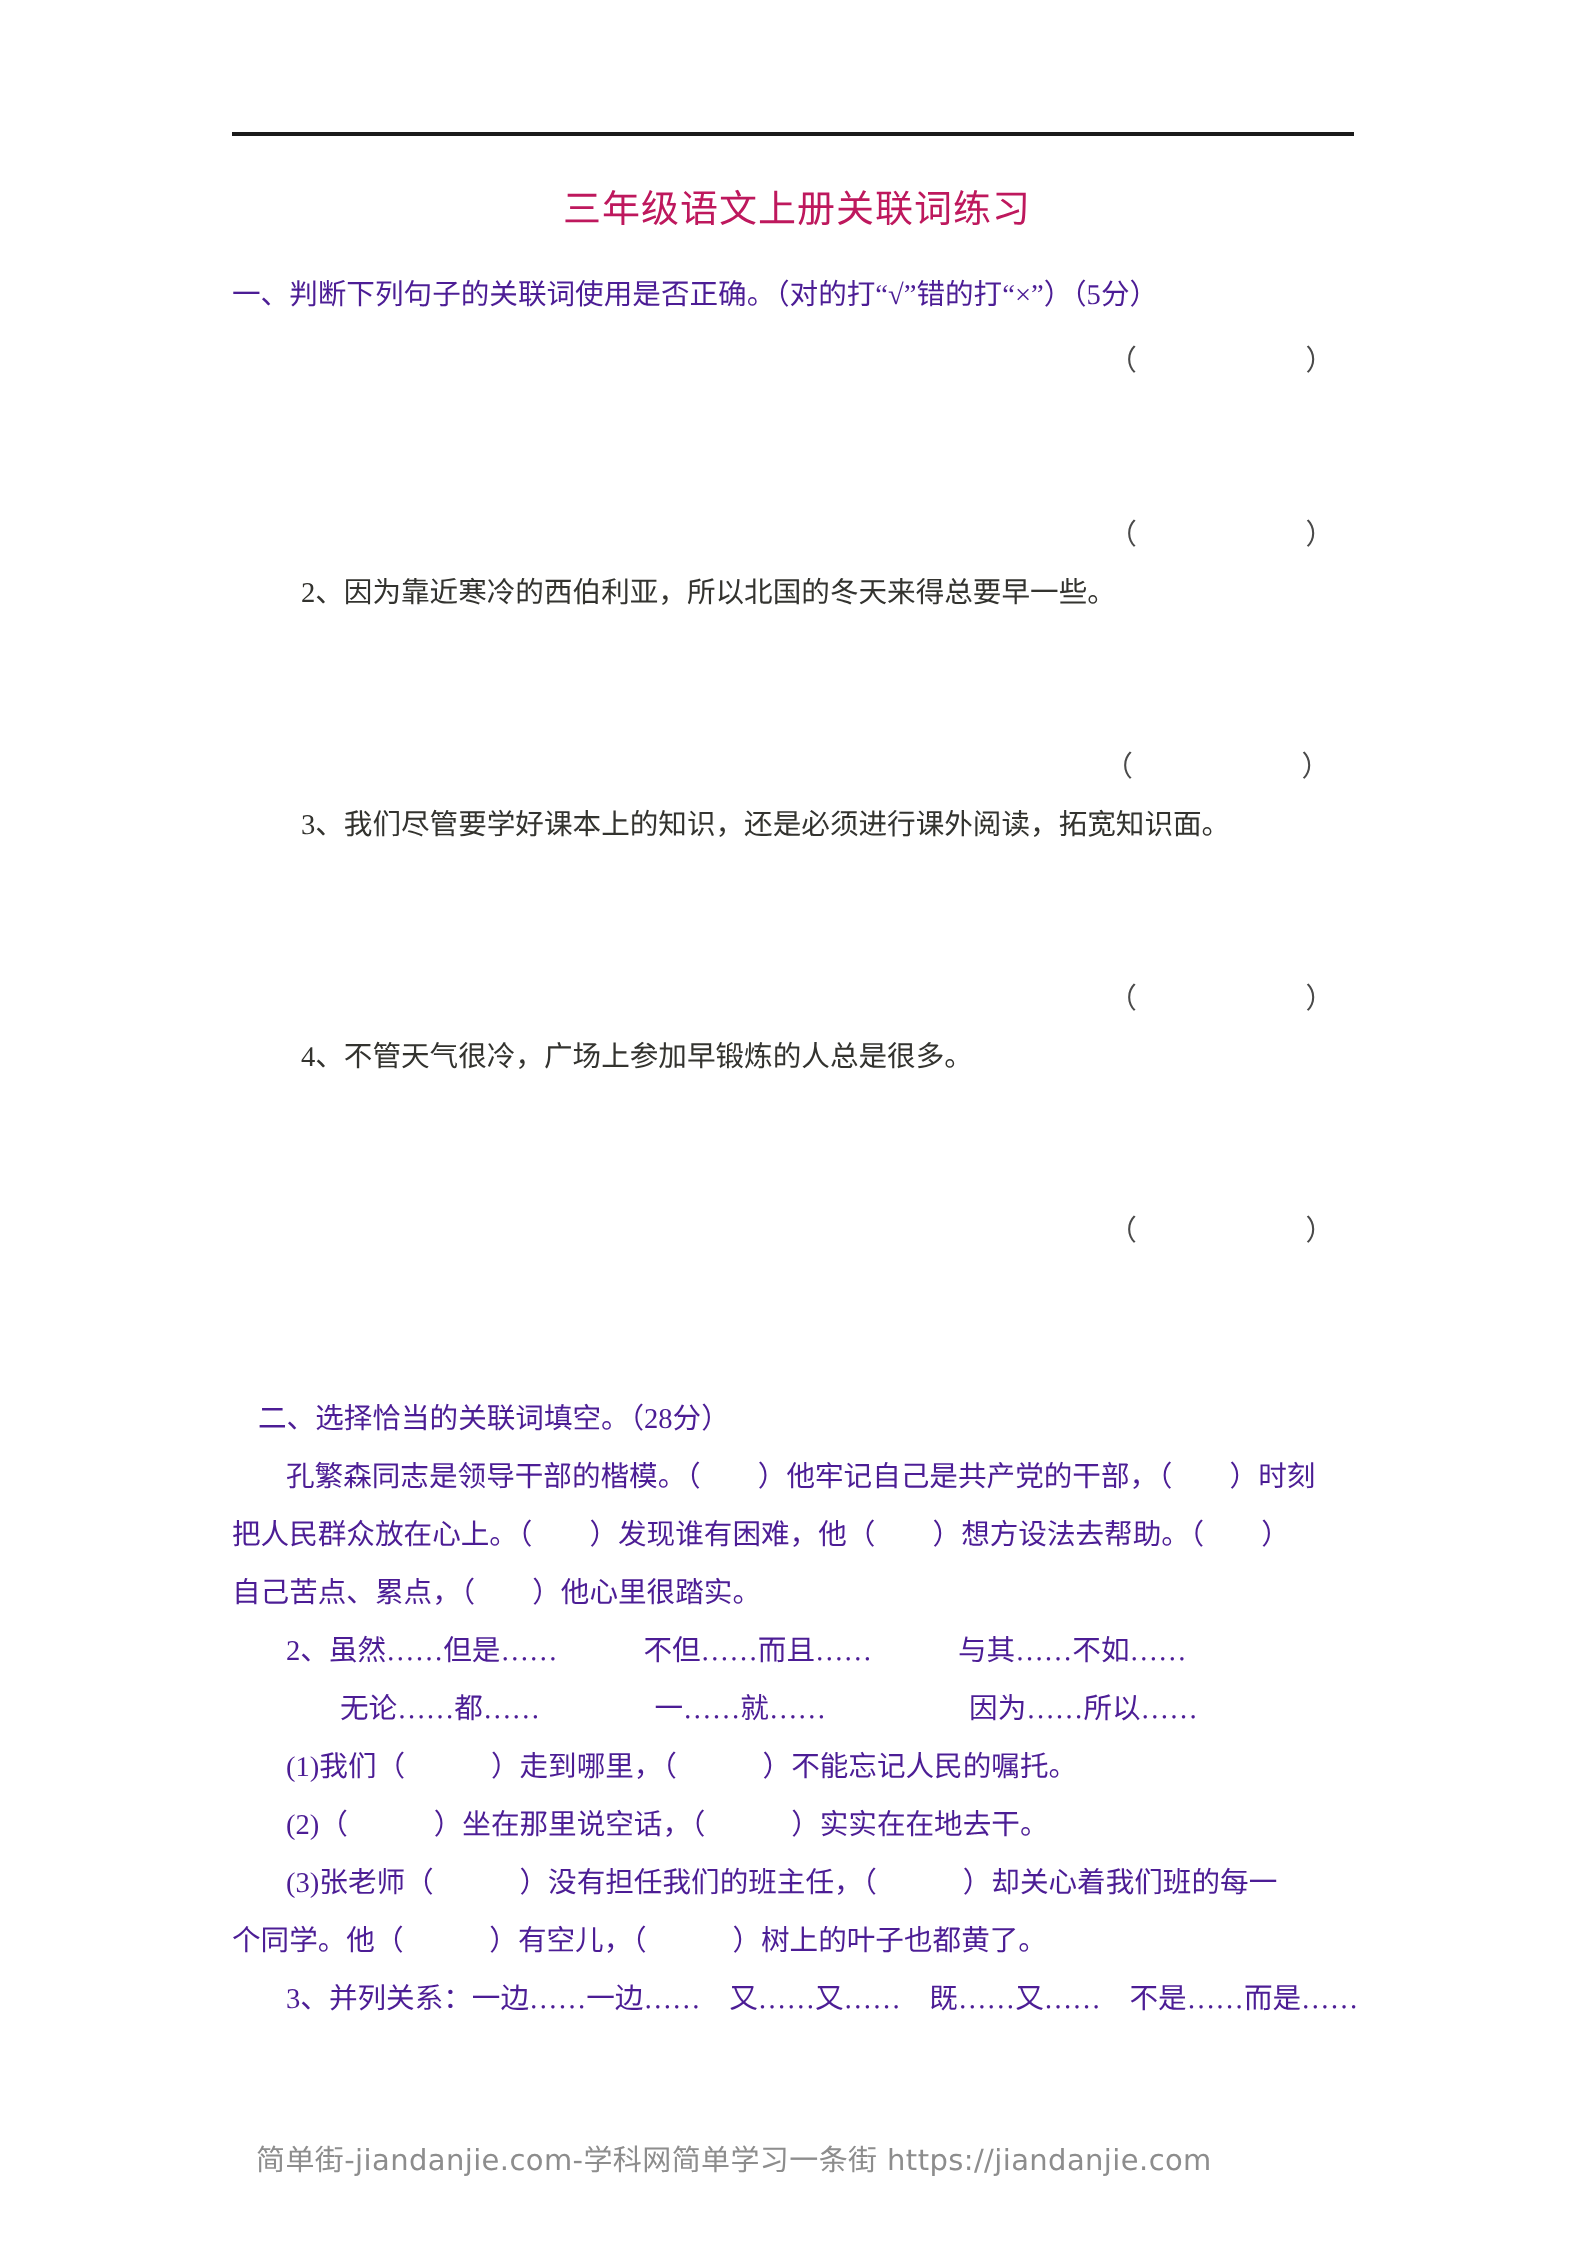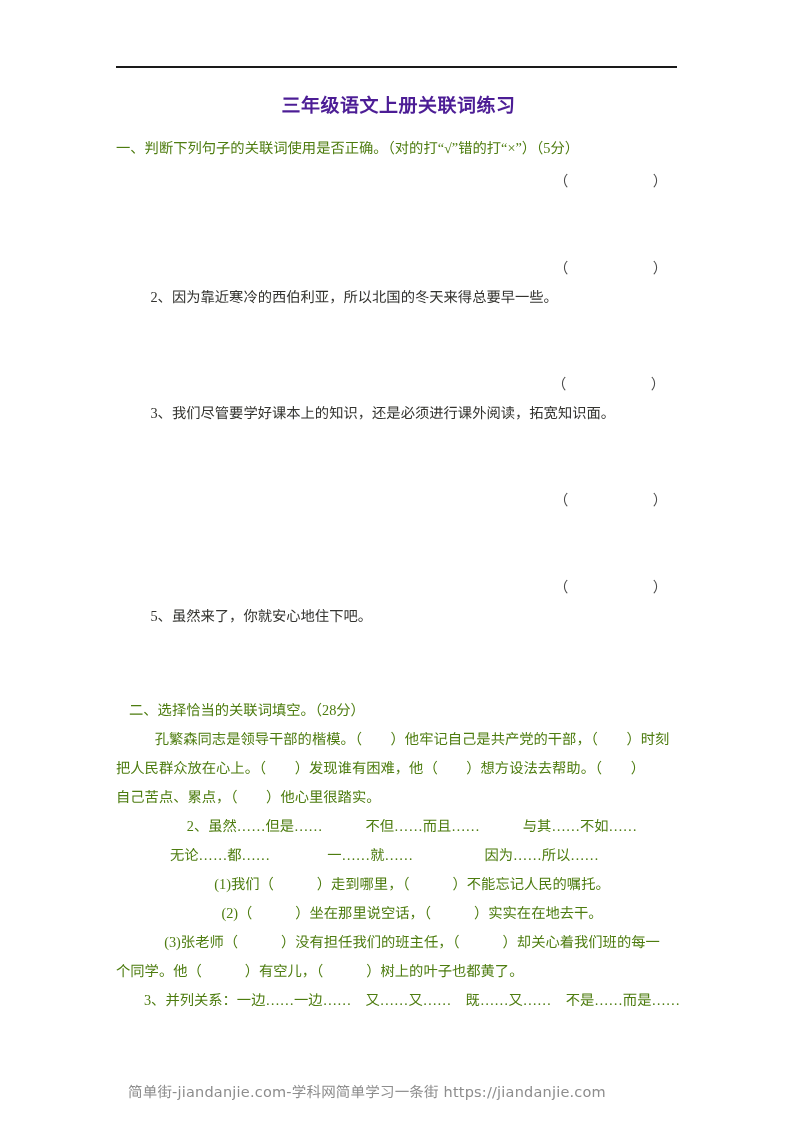--- a/index.html
+++ b/index.html
@@ -38,41 +38,41 @@
   
   .content {
     position: absolute;
     left: 116px;
     top: 92px;
     width: 565px;
   }
 
   .doc-title {
     font-family: "DejaVu Sans", "Liberation Sans", sans-serif;
-    font-weight: bold;
+    font-weight: normal;
     font-size: 19px;
     letter-spacing: 0.5px;
     text-align: center;
-    color: #4c1d95;
+    color: #be185d;
     margin: 0 0 16px 0;
     line-height: 26px;
   }
 
   .line {
     font-size: 14.3px;
     line-height: 29px;
-    color: #4d7c0f;
+    color: #4c1d95;
     white-space: pre;
     position: relative;
   }
 
   
   .ind-0  { padding-left: 0; }
   .ind-1  { padding-left: 13px; }
-  .ind-2  { padding-left: 27px; text-align: center; }
+  .ind-2  { padding-left: 27px; }
   .ind-3  { padding-left: 40px; }
   .ind-4  { padding-left: 54px; }
 
   
   .sec1-row {
     position: relative;
     font-size: 14.3px;
     line-height: 29px;
     color: #33332f;
     white-space: pre;
@@ -96,21 +96,20 @@
   .footer {
     position: absolute;
     left: 128px;
     top: 1068px;
     width: 600px;
     font-family: "DejaVu Sans", "Liberation Sans", sans-serif;
     font-size: 14.5px;
     color: #8d8d8d;
     letter-spacing: 0.2px;
     white-space: nowrap;
-    margin-top: 12px;
   }
 </style>
 </head>
 <body>
 
 <div class="page">
 
   <div class="top-rule"></div>
 
   <div class="content">
@@ -128,25 +127,25 @@
       <span class="stem"><span>2、</span><span>因为靠近寒冷的西伯利亚，所以北国的冬天来得总要早一些。</span></span>
       <span class="brackets">（    ）</span>
     </div>
 
     <div class="sec1-row tight">
       <span class="stem"><span>3、</span><span>我们尽管要学好课本上的知识，还是必须进行课外阅读，拓宽知识面。</span></span>
       <span class="brackets">（    ）</span>
     </div>
 
     <div class="sec1-row">
+      <span class="stem"><span>4、</span><span>不管天气很冷，广场上参加早锻炼的人总是很多。</span></span>
       <span class="brackets">（    ）</span>
     </div>
 
     <div class="sec1-row">
-      <span class="stem"><span>5、</span><span>虽然来了，你就安心地住下吧。</span></span>
       <span class="brackets">（    ）</span>
     </div>
 
     <span class="gap-md"></span>
 
     <div class="line ind-1">二、选择恰当的关联词填空。（28分）</div>
 
     <div class="line ind-2">孔繁森同志是领导干部的楷模。（　　）他牢记自己是共产党的干部，（　　）时刻</div>
     <div class="line ind-0">把人民群众放在心上。（　　）发现谁有困难，他（　　）想方设法去帮助。（　　）</div>
     <div class="line ind-0">自己苦点、累点，（　　）他心里很踏实。</div>

